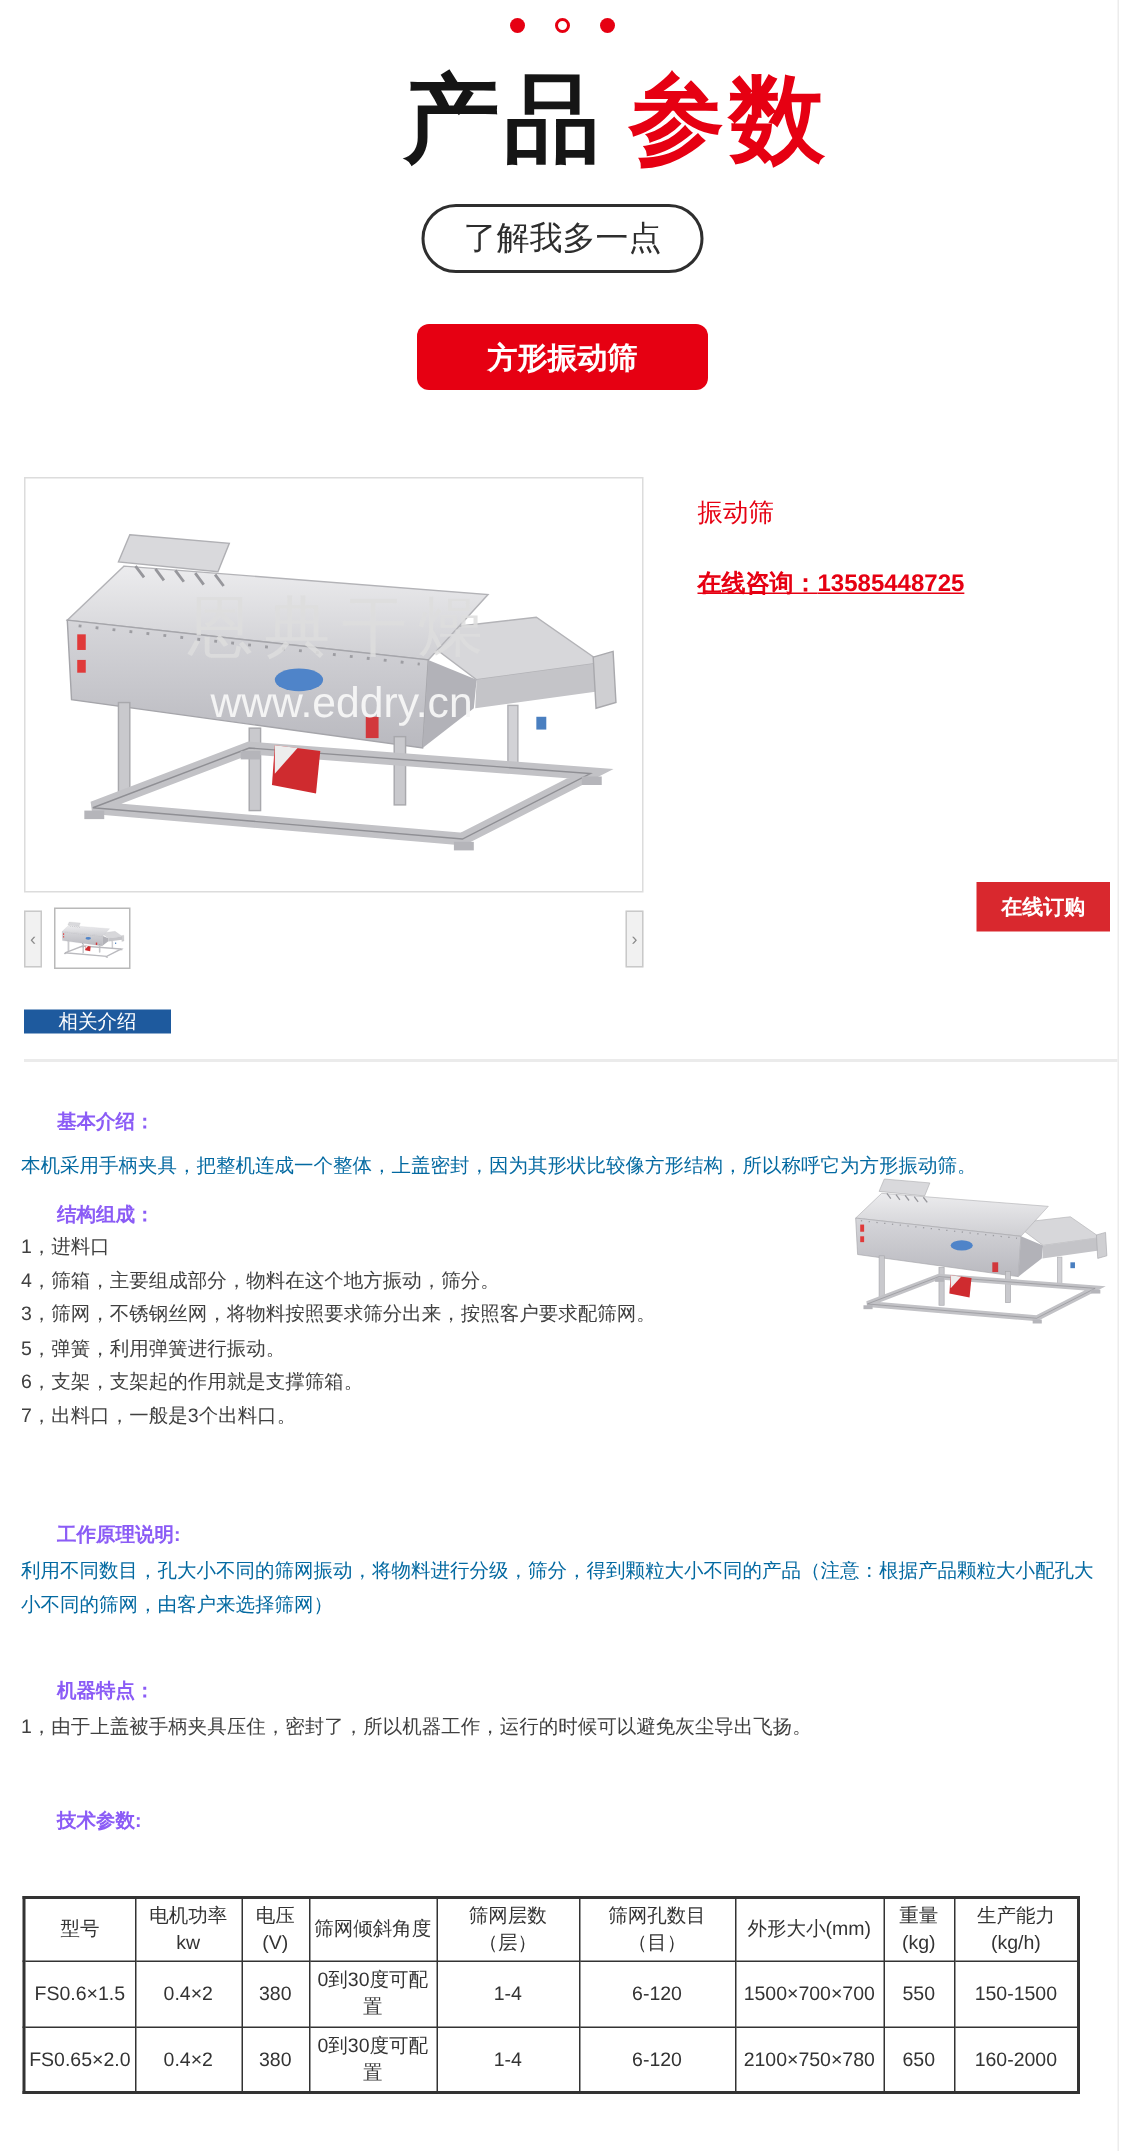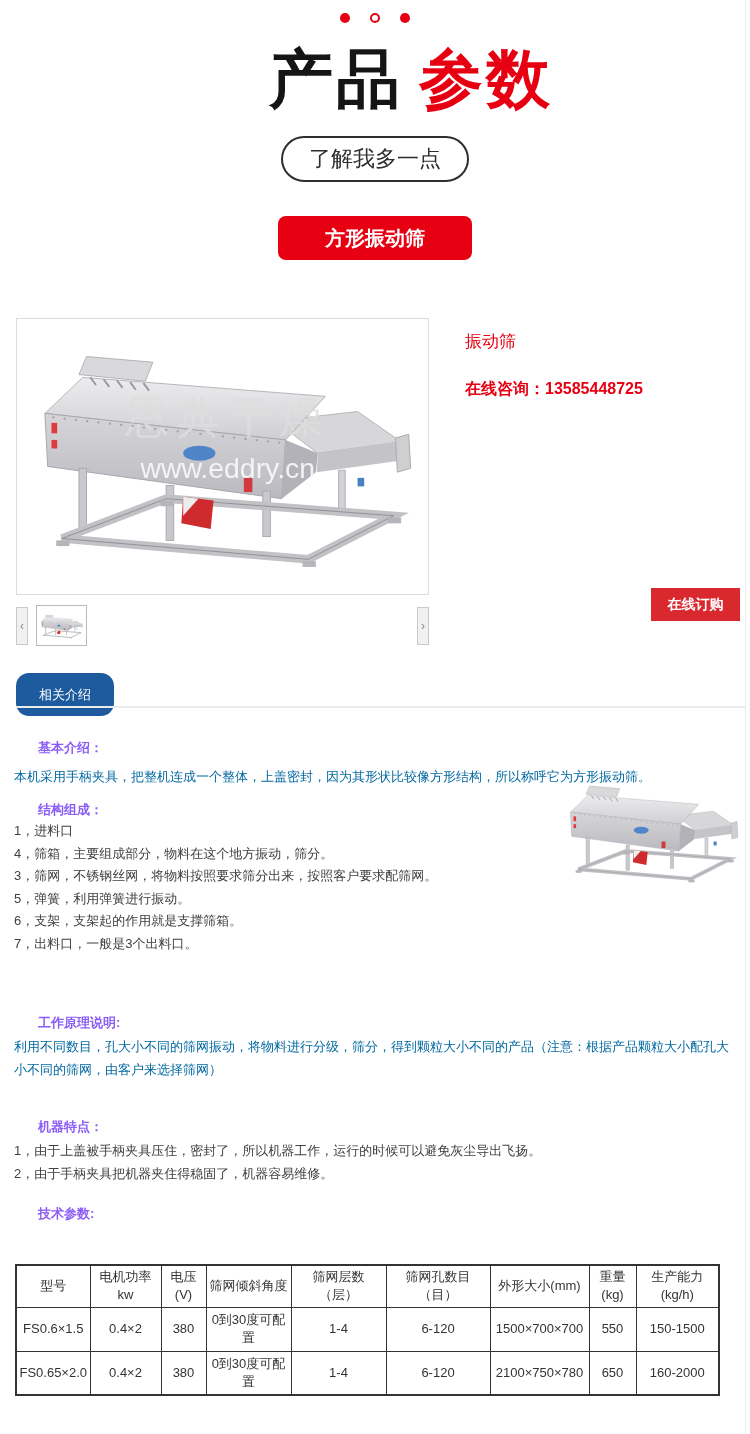--- a/index.html
+++ b/index.html
@@ -30,27 +30,27 @@
   
   .image-box{position:absolute;top:318px;left:16px;width:413px;height:277px;border:1px solid #dcdcdc;
     display:flex;align-items:center;justify-content:center;background:#fff;}
   .thumb-nav{position:absolute;width:12px;height:38px;background:#f1f1f1;border:1px solid #c9c9c9;
     color:#8a8a8a;font-size:12px;display:flex;align-items:center;justify-content:center;cursor:pointer;}
   .thumb-prev{top:607px;left:16px;}
   .thumb-next{top:607px;left:417px;}
   .thumb{position:absolute;top:605px;left:36px;width:51px;height:41px;border:1px solid #b9b9b9;
     display:flex;align-items:center;justify-content:center;background:#fff;cursor:pointer;}
   .product-name{position:absolute;top:330px;left:465px;font-size:17px;font-weight:normal;color:var(--red);}
-  .consult{position:absolute;top:379px;left:465px;font-size:16px;font-weight:bold;color:var(--red);white-space:nowrap;}
+  .consult{position:absolute;top:379px;left:465px;font-size:16px;font-weight:bold;color:var(--red);white-space:nowrap;text-decoration:underline;}
   .order-btn{position:absolute;top:588px;left:651px;width:89px;height:33px;background:var(--order-red);
     color:#fff;font-size:14px;font-weight:bold;display:flex;align-items:center;justify-content:center;cursor:pointer;}
 
   
-  .tab{position:absolute;top:673px;left:16px;width:98px;height:43px;background:var(--tab-blue);
-    color:#fff;font-size:13px;display:flex;align-items:center;justify-content:center;cursor:pointer;border-radius:13px;}
+  .tab{position:absolute;top:673px;left:16px;width:98px;height:16px;background:var(--tab-blue);
+    color:#fff;font-size:13px;display:flex;align-items:center;justify-content:center;cursor:pointer;}
   .tab-underline{position:absolute;top:706px;left:16px;width:729px;height:2px;background:#ebebeb;}
 
   
   .sec-heading{position:absolute;left:38px;font-size:13px;font-weight:bold;color:#8b5cf6;white-space:nowrap;}
   .sec-body{position:absolute;left:14px;width:726px;font-size:13px;color:#0369a1;line-height:21px;}
   .list .list-line{font-size:13px;color:#404040;line-height:22.5px;white-space:nowrap;}
   .list{position:absolute;left:14px;}
   .list.lh23 .list-line{line-height:23px;}
 
   .side-image{position:absolute;top:772px;left:556px;width:192px;height:120px;display:flex;align-items:center;justify-content:center;}
@@ -180,21 +180,20 @@
       <use href="#machine"></use>
     </svg>
   </div>
 
   <div class="sec-heading" style="top:1014px">工作原理说明:</div>
   <div class="sec-body" style="top:1035px;line-height:23px">利用不同数目，孔大小不同的筛网振动，将物料进行分级，筛分，得到颗粒大小不同的产品（注意：根据产品颗粒大小配孔大小不同的筛网，由客户来选择筛网）</div>
 
   <div class="sec-heading" style="top:1118px">机器特点：</div>
   <div class="list lh23" style="top:1139px">
       <div class="list-line">1，由于上盖被手柄夹具压住，密封了，所以机器工作，运行的时候可以避免灰尘导出飞扬。</div>
-      <div class="list-line">2，由于手柄夹具把机器夹住得稳固了，机器容易维修。</div>
     </div>
 
   <div class="sec-heading" style="top:1205px">技术参数:</div>
 
   <table class="spec-table">
     <colgroup>
       <col style="width:74px">
         <col style="width:71px">
         <col style="width:45px">
       <col style="width:85px">

